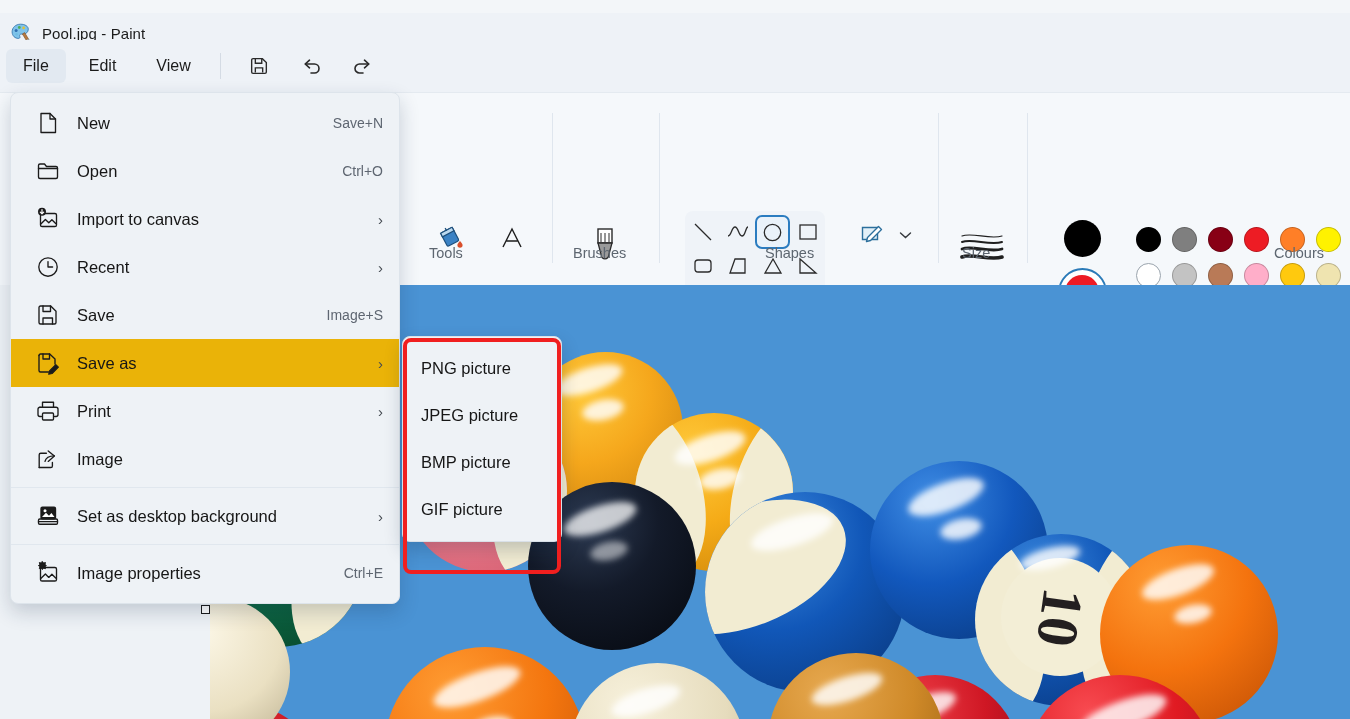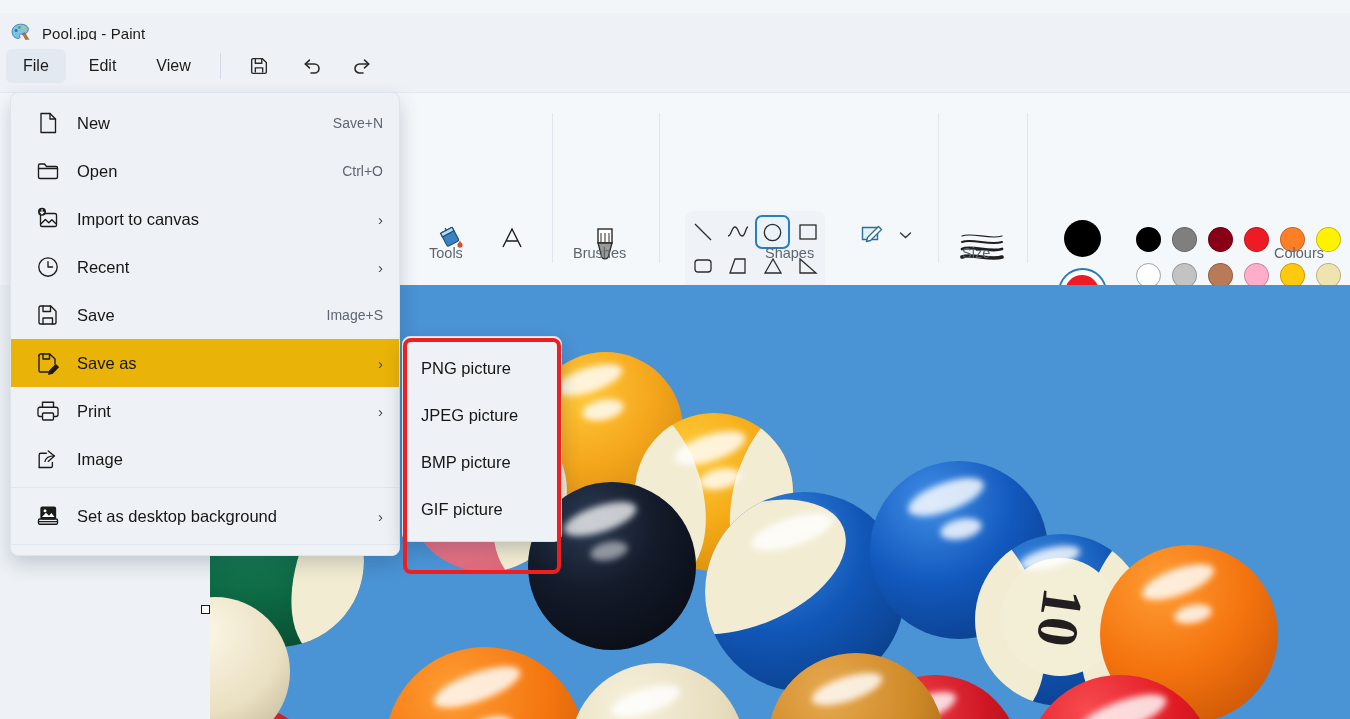--- a/index.html
+++ b/index.html
@@ -628,20 +628,31 @@
             <path d="M3.5 18.6h19"></path>
             <rect x="6" y="4.2" width="14.5" height="11.6" rx="1.4" fill="#1b1b1b" stroke="#1b1b1b"></rect>
             <path d="M7 14l4-4.3 3 3 2.4-2.6 3.1 3.9z" fill="#fff" stroke="none"></path>
             <circle cx="10" cy="7.8" r="1.5" fill="#fff" stroke="none"></circle>
           </svg>
         </span>
         <span class="mi-label">Set as desktop background</span>
         <span class="mi-arrow">›</span>
       </div>
       <div class="mi-divider"></div>
+      <div class="mi">
+        <span class="mi-icon">
+          <svg xmlns="http://www.w3.org/2000/svg" width="26" height="26" viewBox="0 0 26 26" fill="none" stroke="#1b1b1b" stroke-width="1.35" stroke-linejoin="round" stroke-linecap="round">
+            <rect x="5.5" y="7.5" width="16" height="13.5" rx="1.6"></rect>
+            <path d="M5.8 18.6l4.6-4.6 3.4 3.4 3.1-3.1 3.8 3.8"></path>
+            <path d="M7.4 1.6l1.2 1.4 1.9-.5-.5 1.9 1.4 1.2-1.4 1.2.5 1.9-1.9-.5-1.2 1.4-1.2-1.4-1.9.5.5-1.9L3.4 5.6l1.4-1.2-.5-1.9 1.9.5z" fill="#1b1b1b" stroke="#1b1b1b" stroke-width=".9"></path>
+          </svg>
+        </span>
+        <span class="mi-label">Image properties</span>
+        <span class="mi-accel">Ctrl+E</span>
+      </div>
     </div>
 
   <div id="submenu">
       <div class="sub-mi">PNG picture</div>
       <div class="sub-mi">JPEG picture</div>
       <div class="sub-mi">BMP picture</div>
       <div class="sub-mi">GIF picture</div>
     </div>
   <div id="submenu-highlight" style="border-color: rgb(240, 31, 31);"></div>
 

